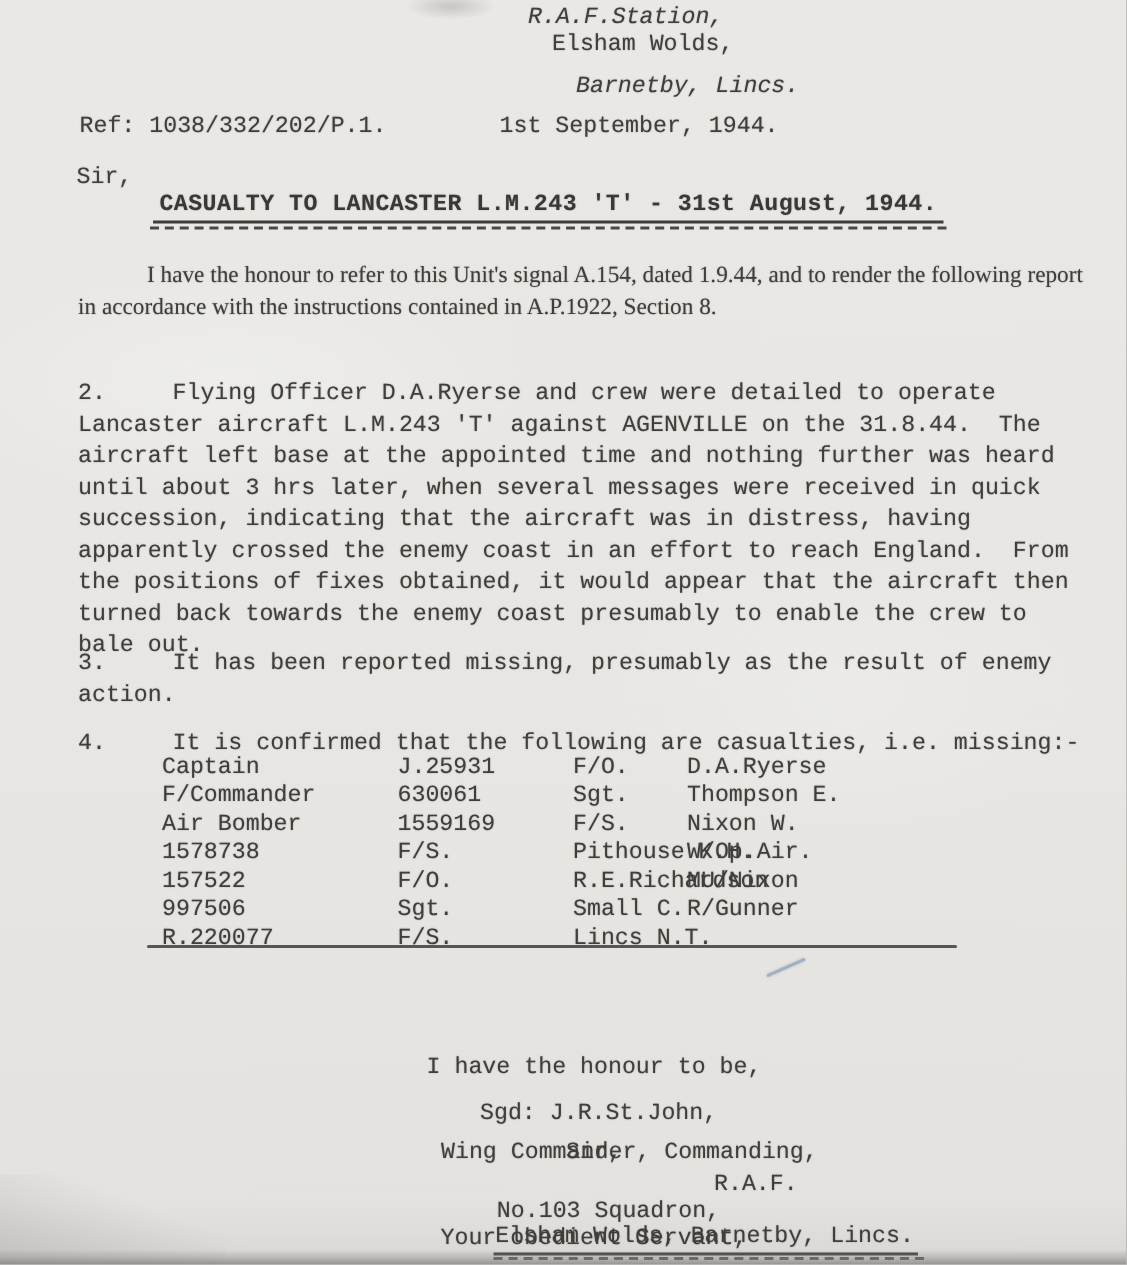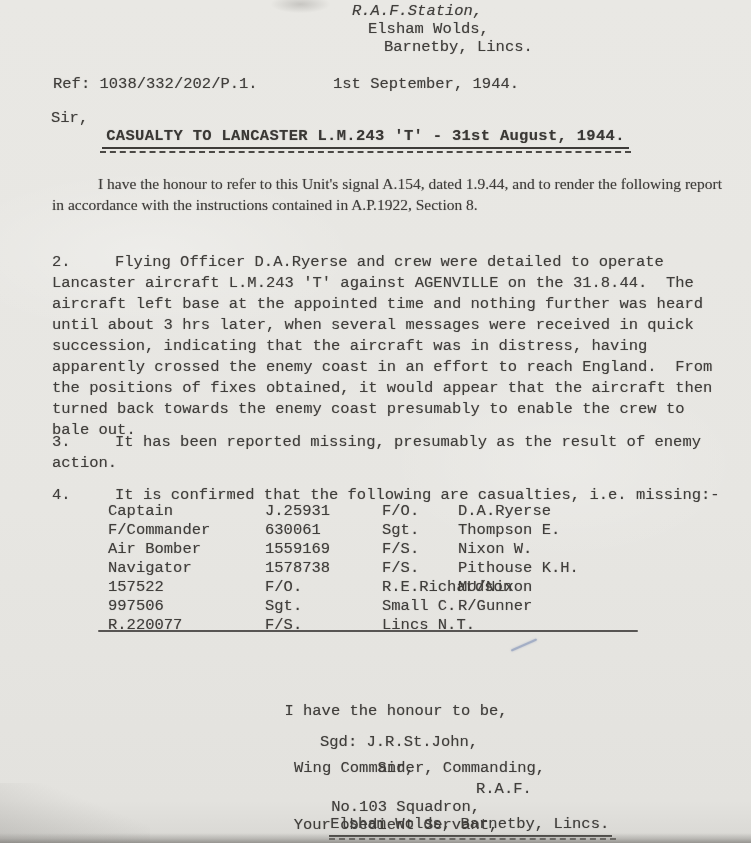--- a/index.html
+++ b/index.html
@@ -77,21 +77,21 @@
     background:linear-gradient(to top right, rgba(130,128,124,0.28), rgba(130,128,124,0) 65%);
   }
 </style>
 </head>
 <body>
 
 <div class="page">
 
   <div class="abs" style="left:352px;top:2px;font-style:italic;">R.A.F.Station,</div>
   <div class="abs" style="left:368px;top:20px;">Elsham Wolds,</div>
-  <div class="abs" style="left:384px;top:38px;">Barnetby, Lincs.</div>
+  <div class="abs" style="left:384px;top:48px;font-style:italic;">Barnetby, Lincs.</div>
 
   <div class="abs" style="left:53px;top:75px;">Ref: 1038/332/202/P.1.</div>
   <div class="abs" style="left:333px;top:75px;">1st September, 1944.</div>
 
   <div class="abs" style="left:51px;top:109px;">Sir,</div>
 
   <div class="subject-wrap">
     <span class="subject">CASUALTY TO LANCASTER L.M.243 'T' - 31st August, 1944.</span>
   </div>
 
@@ -100,22 +100,22 @@
   <p class="para" style="top:236px;"><span class="para-num">2.</span><span>Flying Officer D.A.Ryerse and crew were detailed to operate Lancaster aircraft L.M.243 'T' against AGENVILLE on the 31.8.44.  The aircraft left base at the appointed time and nothing further was heard until about 3 hrs later, when several messages were received in quick succession, indicating that the aircraft was in distress, having apparently crossed the enemy coast in an effort to reach England.  From the positions of fixes obtained, it would appear that the aircraft then turned back towards the enemy coast presumably to enable the crew to bale out.</span></p>
 
   <p class="para" style="top:416px;"><span class="para-num">3.</span><span>It has been reported missing, presumably as the result of enemy action.</span></p>
 
   <p class="para" style="top:469px;"><span class="para-num">4.</span><span>It is confirmed that the following are casualties, i.e. missing:-</span></p>
 
   <div class="crew">
     <span>Captain</span><span>J.25931</span><span>F/O.</span><span>D.A.Ryerse</span>
     <span>F/Commander</span><span>630061</span><span>Sgt.</span><span>Thompson E.</span>
     <span>Air Bomber</span><span>1559169</span><span>F/S.</span><span>Nixon W.</span>
-    <span>Navigator</span><span>1578738</span><span>F/S.</span><span>Pithouse K.H.</span>
-    <span>157522</span><span>F/O.</span><span>R.E.Richardson</span>
+    <span>1578738</span><span>F/S.</span><span>Pithouse K.H.</span>
+    <span>W/Op.Air.</span><span>157522</span><span>F/O.</span><span>R.E.Richardson</span>
     <span>MU/Nixon</span><span>997506</span><span>Sgt.</span><span>Small C.</span>
     <span>R/Gunner</span><span>R.220077</span><span>F/S.</span><span>Lincs N.T.</span>
   </div>
 
   <div class="rule"></div>
 
   <div class="pencil-tick"></div>
 
   <div class="closing">
     <div>I have the honour to be,</div>

